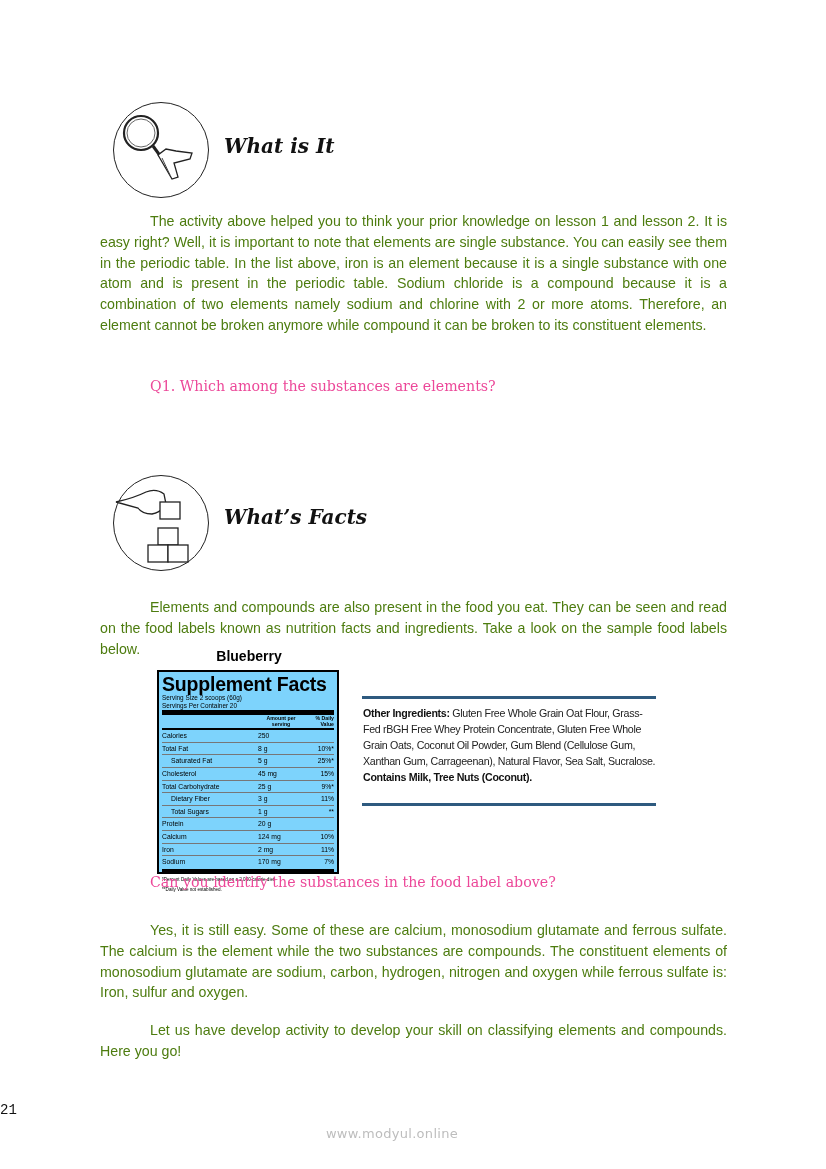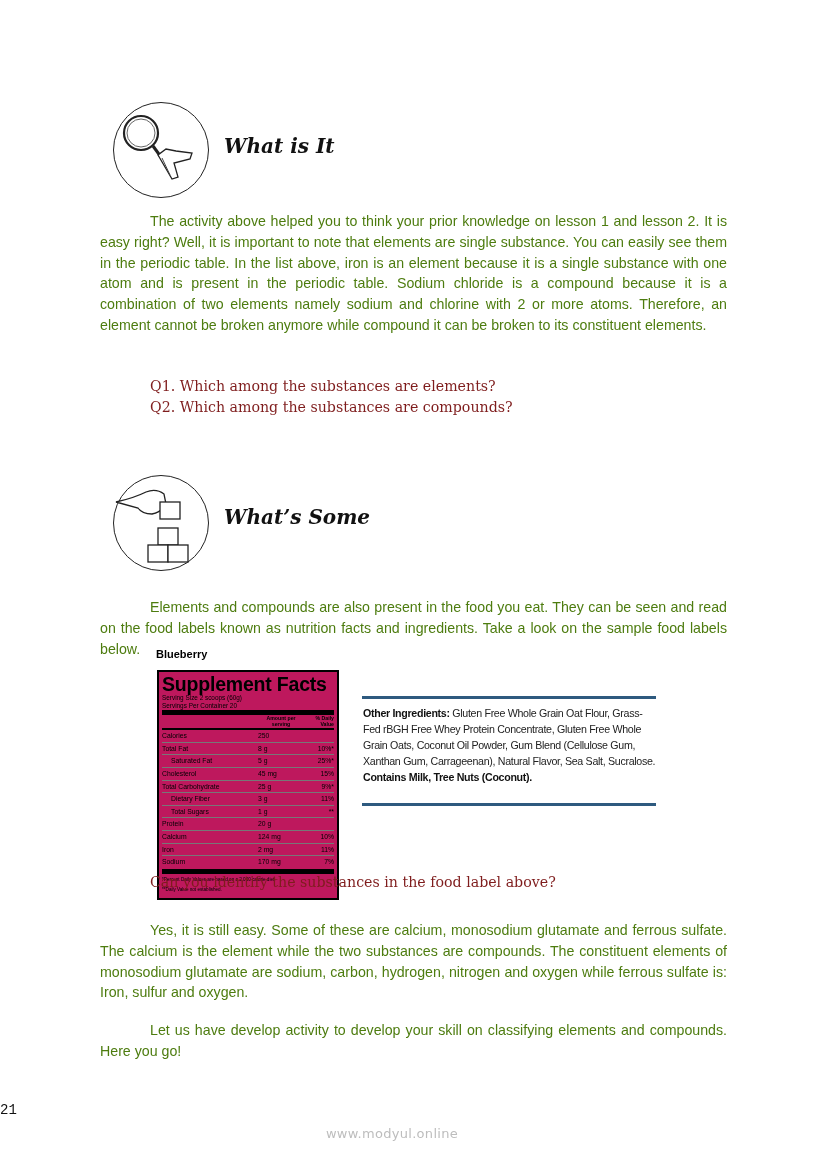--- a/index.html
+++ b/index.html
@@ -3,25 +3,25 @@
 <meta charset="utf-8">
 <style>
   html, body { margin:0; padding:0; background:#ffffff; }
   body { width:826px; height:1169px; position:relative; overflow:hidden;
          font-family:"DejaVu Serif", serif; color:#1a1a1a; }
   .abs { position:absolute; }
   .icon-circle { width:96px; height:96px; border:1.5px solid #222; border-radius:50%; box-sizing:border-box; background:#fff; }
   .section-title { font-family:"DejaVu Serif", serif; font-weight:bold; font-style:italic; font-size:20px; color:#111; }
   .para { font-family:Liberation Sans, sans-serif; font-size:14.2px; line-height:20.8px; text-align:justify; width:627px; color:#4d7c0f; }
   .para .indent { display:inline-block; width:50px; }
-  .q { font-family:"DejaVu Serif", serif; font-size:14.2px; line-height:20.8px; color:#7f1d1d; }
+  .q { font-family:"DejaVu Serif", serif; font-size:14.2px; line-height:20.8px; color:#ec4899; }
 
   
-  .supp-title { font-family:"Liberation Sans", sans-serif; font-weight:bold; font-size:11px; color:#000; width:186px; }
-  .supp-box { border:2px solid #000; width:182px; height:230px; box-sizing:border-box; padding:2px 3px; font-family:"Liberation Sans", sans-serif; color:#000; background:#be185d; }
+  .supp-title { font-family:"Liberation Sans", sans-serif; font-weight:bold; font-size:14px; color:#000; text-align:center; width:186px; }
+  .supp-box { border:2px solid #000; width:182px; height:204px; box-sizing:border-box; padding:2px 3px; font-family:"Liberation Sans", sans-serif; color:#000; background:#7dd3fc; }
   .supp-head { font-weight:bold; font-size:19.5px; line-height:20px; letter-spacing:-0.2px; }
   .supp-serv { font-size:6.4px; line-height:7.5px; }
   .supp-bar-thick { height:5px; background:#000; margin:1px 0 1px; }
   .supp-colhdr { display:flex; font-size:5.2px; font-weight:bold; line-height:5.6px; padding-bottom:1px; border-bottom:2px solid #000; }
   .supp-row { display:flex; font-size:6.8px; line-height:11.6px; border-bottom:0.7px solid #777; }
   .supp-row.last { border-bottom:none; }
   .c-name { width:96px; }
   .c-amt { width:46px; }
   .c-dv { width:30px; text-align:right; }
   .supp-sub { padding-left:9px; width:87px; }
@@ -48,33 +48,32 @@
   </svg>
 </div>
 <div class="abs section-title" style="left:224px;top:134px;">What is It</div>
 
 <div class="abs para" style="left:100px;top:211px;">
   <span class="indent"></span><span>The activity above helped you to think your prior knowledge on lesson 1 and lesson 2. It is easy right? Well, it is important to note that elements are single substance. You can easily see them in the periodic table. In the list above, iron is an element because it is a single substance with one atom and is present in the periodic table. Sodium chloride is a compound because it is a combination of two elements namely sodium and chlorine with 2 or more atoms. Therefore, an element cannot be broken anymore while compound it can be broken to its constituent elements.</span>
 </div>
 
 <div class="abs" style="left:150px;top:376px;">
   <div class="q">Q1. Which among the substances are elements?</div>
-  <div class="q">Q2. Which among the substances are compounds?</div>
 </div>
 
 <div class="abs icon-circle" style="left:113px;top:475px;">
   <svg width="94" height="94" viewBox="0 0 94 94">
     <path d="M2 26 Q20 22 32 16 Q42 12 50 18 L52 28 Q48 36 38 38 Q28 38 24 32 Z" fill="#fff" stroke="#222" stroke-width="1.3"></path>
     <rect x="46" y="26" width="20" height="17" fill="#fff" stroke="#222" stroke-width="1.3"></rect>
     <rect x="44" y="52" width="20" height="17" fill="#fff" stroke="#222" stroke-width="1.3"></rect>
     <rect x="34" y="69" width="20" height="17" fill="#fff" stroke="#222" stroke-width="1.3"></rect>
     <rect x="54" y="69" width="20" height="17" fill="#fff" stroke="#222" stroke-width="1.3"></rect>
   </svg>
 </div>
-<div class="abs section-title" style="left:224px;top:505px;">What’s Some</div>
+<div class="abs section-title" style="left:224px;top:505px;">What’s Facts</div>
 
 <div class="abs para" style="left:100px;top:597px;">
   <span class="indent"></span><span>Elements and compounds are also present in the food you eat. They can be seen and read on the food labels known as nutrition facts and ingredients. Take a look on the sample food labels below.</span>
 </div>
 
 <div class="abs supp-title" style="left:156px;top:648px;">Blueberry</div>
 <div class="abs supp-box" style="left:157px;top:670px;">
   <div class="supp-head">Supplement Facts</div>
   <div class="supp-serv">Serving Size 2 scoops (60g)</div>
   <div class="supp-serv">Servings Per Container 20</div>

